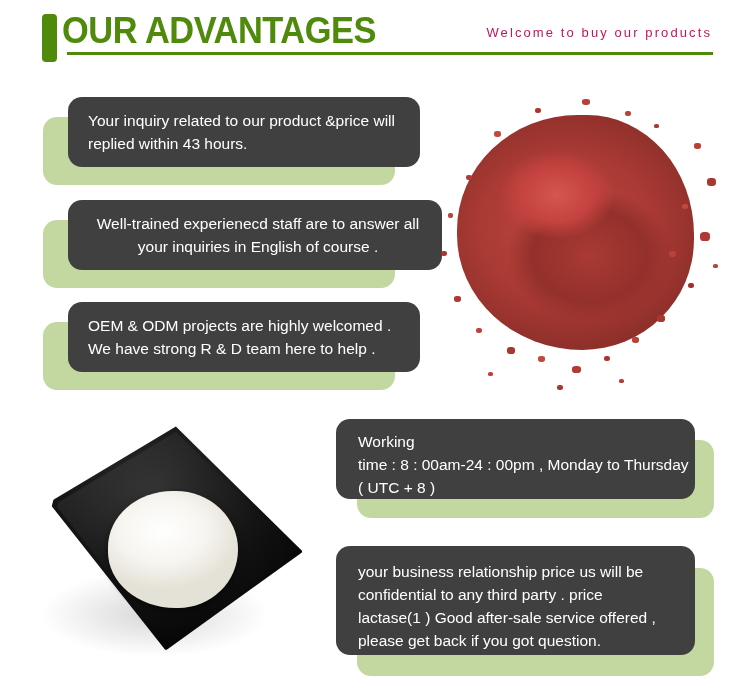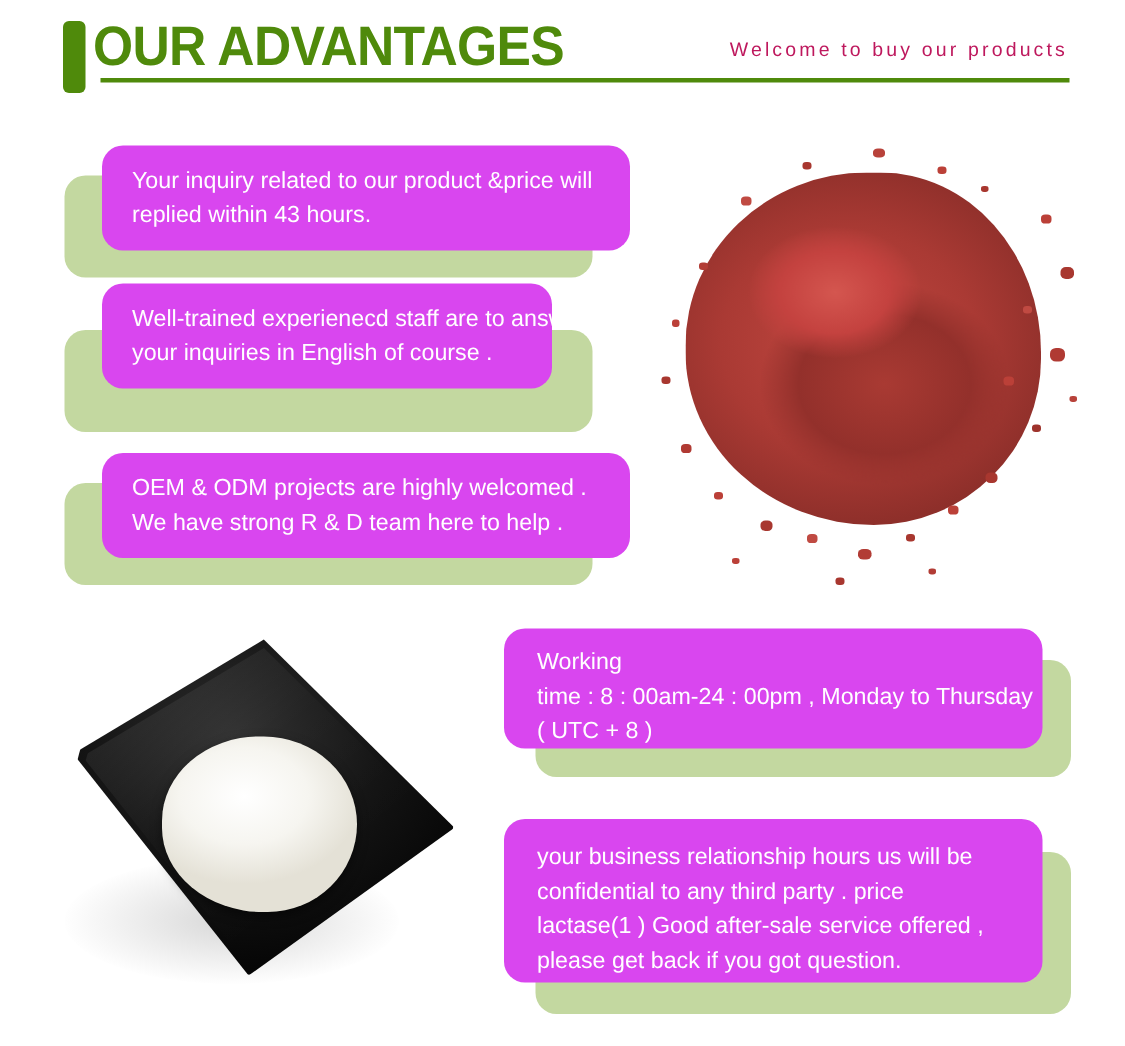--- a/index.html
+++ b/index.html
@@ -61,21 +61,21 @@
   }
 
   
   .shadowbox {
     position: absolute;
     background: #c3d8a0;
     border-radius: 14px;
   }
   .mainbox {
     position: absolute;
-    background: #d946ef;
+    background: #404040;
     border-radius: 14px;
     box-sizing: border-box;
     color: #ffffff;
     display: flex;
     flex-direction: column;
     justify-content: center;
   }
   .mainbox .line {
     font-size: 15.5px;
     line-height: 23px;
@@ -168,41 +168,41 @@
   <div class="hdr-sub">Welcome to buy our products</div>
   <div class="hdr-line"></div>
 
   <div class="shadowbox" style="left:43px; top:117px; width:352px; height:68px;"></div>
   <div class="mainbox pad-left" style="left:68px; top:97px; width:352px; height:70px;">
     <div class="line">Your inquiry related to our product &amp;price will</div>
     <div class="line">replied within 43 hours.</div>
   </div>
 
   <div class="shadowbox" style="left:43px; top:220px; width:352px; height:68px;"></div>
-  <div class="mainbox pad-left" style="left:68px; top:189px; width:300px; height:70px;">
+  <div class="mainbox pad-left" style="left:68px; top:200px; width:374px; height:70px;text-align:center;">
     <div class="line">Well-trained experienecd staff are to answer all</div>
     <div class="line">your  inquiries in English of course .</div>
   </div>
 
   <div class="shadowbox" style="left:43px; top:322px; width:352px; height:68px;"></div>
   <div class="mainbox pad-left" style="left:68px; top:302px; width:352px; height:70px;">
     <div class="line">OEM &amp; ODM projects are highly welcomed .</div>
     <div class="line">We have strong R &amp; D team here to help .</div>
   </div>
 
   <div class="shadowbox" style="left:357px; top:440px; width:357px; height:78px;"></div>
   <div class="mainbox pad-right" style="left:336px; top:419px; width:359px; height:80px;">
     <div class="line">Working</div>
     <div class="line">time : 8 : 00am-24 : 00pm , Monday to Thursday</div>
     <div class="line"> ( UTC + 8 )</div>
   </div>
 
   <div class="shadowbox" style="left:357px; top:568px; width:357px; height:108px;"></div>
   <div class="mainbox pad-right" style="left:336px; top:546px; width:359px; height:109px;">
-    <div class="line">your business relationship hours us will be</div>
+    <div class="line">your business relationship price us will be</div>
     <div class="line">confidential to any third party . price</div>
     <div class="line">lactase(1 ) Good after-sale service offered ,</div>
     <div class="line">please get back if you got question.</div>
   </div>
 
   <div class="photo" style="left:432px; top:86px; width:312px; height:318px;">
     <div class="red-pile">
       <div class="red-core"></div>
 
       <div class="speck" style="left:84%; top:18%; width:7px; height:6px; background:#bb4038;"></div>

